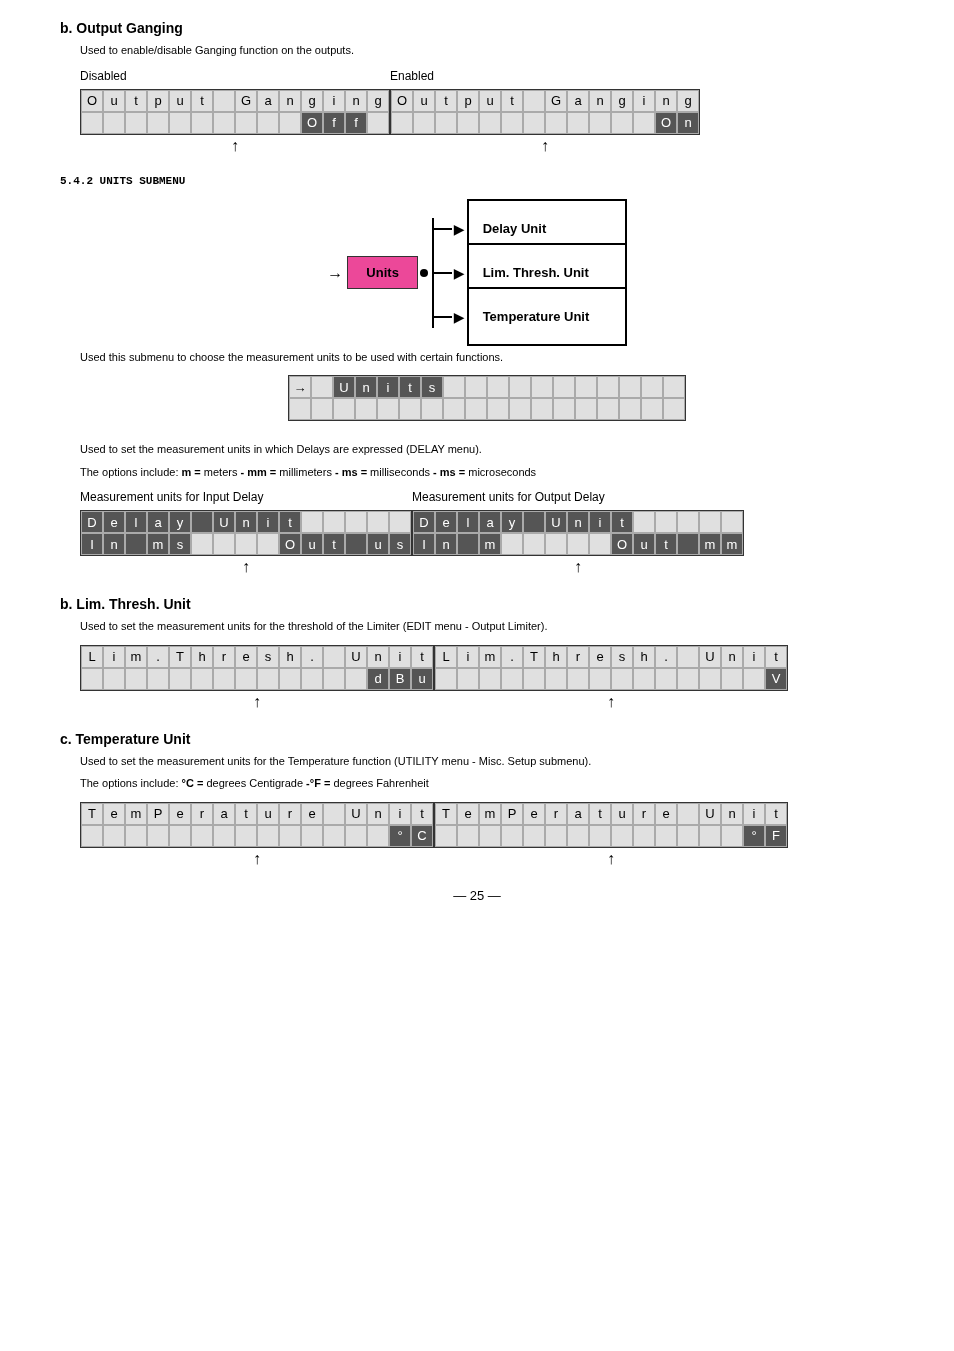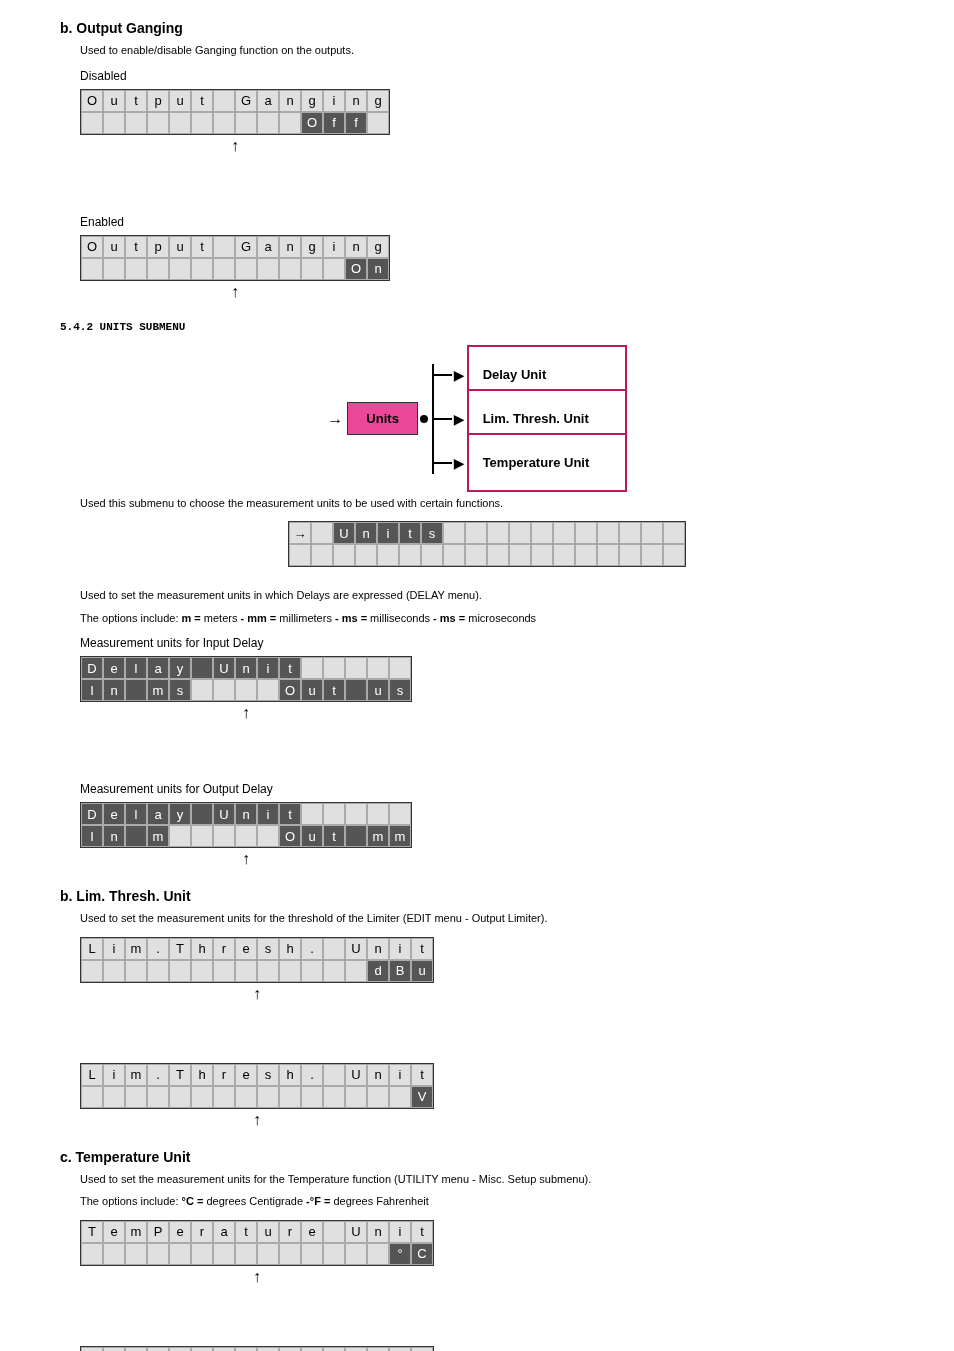--- a/index.html
+++ b/index.html
@@ -72,37 +72,35 @@
 
     .menu-box {
       border: 1.5px solid #333;
       padding: 8px 18px;
       font-weight: bold;
       font-size: 13px;
       background: #ec4899;
     }
 
     .submenu-box {
-      border: 2px solid #be185d;
+      border: 2px solid #000000;
       padding: 20px 14px;
       font-weight: bold;
       font-size: 13px;
       background: #fff;
       margin: 4px 0;
       min-width: 160px;
     }
 
     
     .displays-row {
       display: flex;
       align-items: flex-start;
-      gap: 60px;
       margin: 10px 0 20px 0;
       justify-content: flex-start;
-      flex-direction: column;
     }
 
     .display-labeled {
       display: flex;
       flex-direction: column;
       align-items: flex-start;
     }
 
     .display-caption {
       font-size: 12px;

